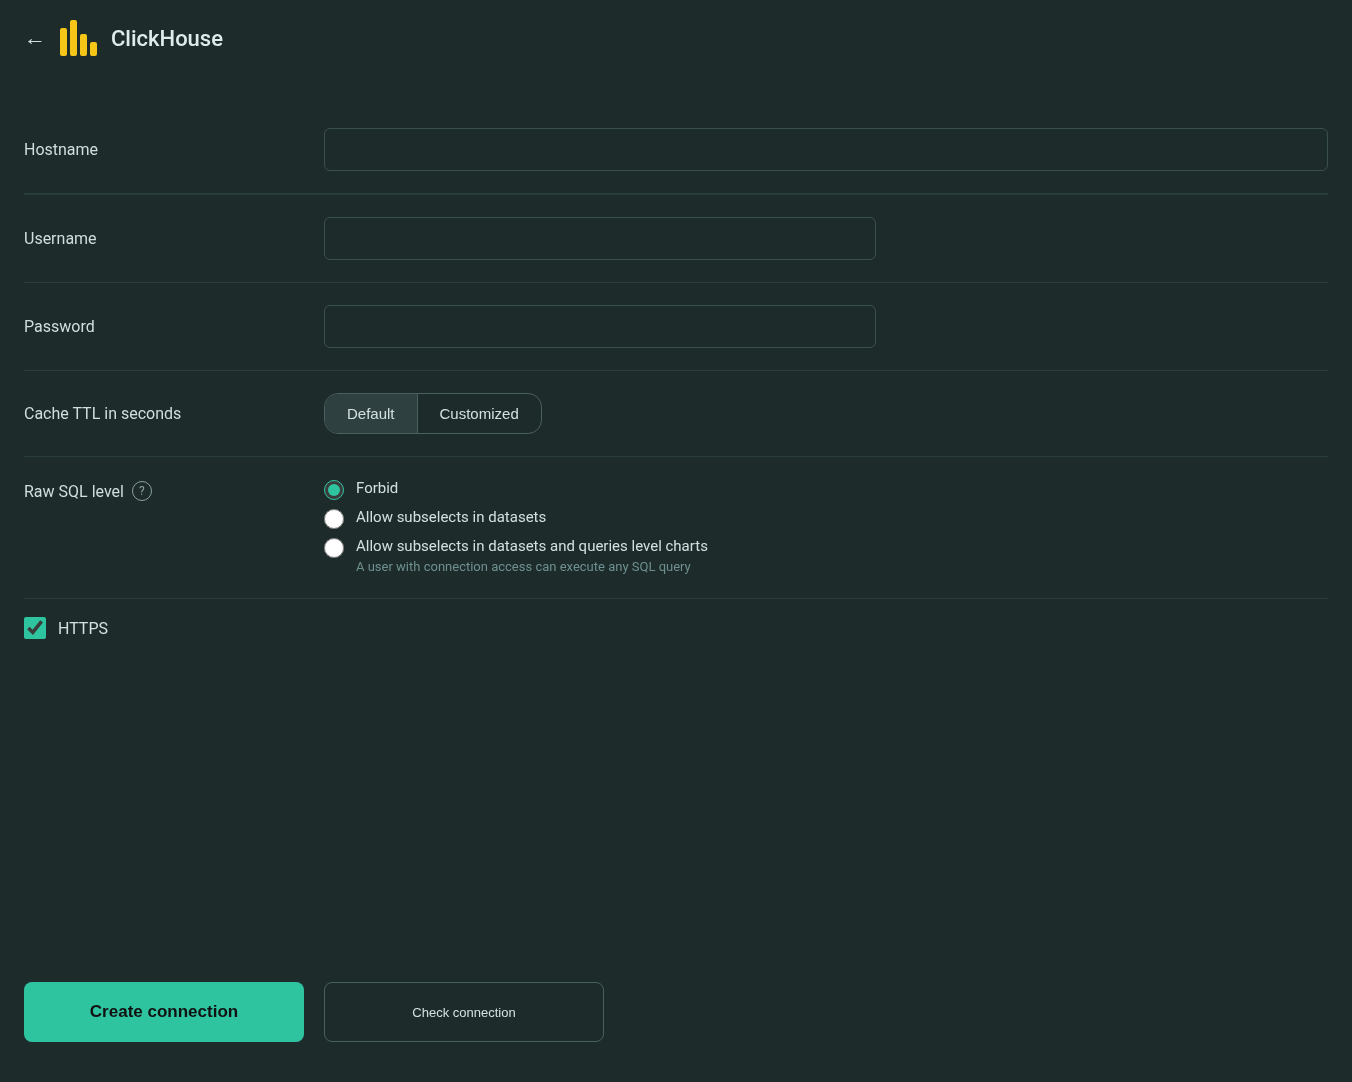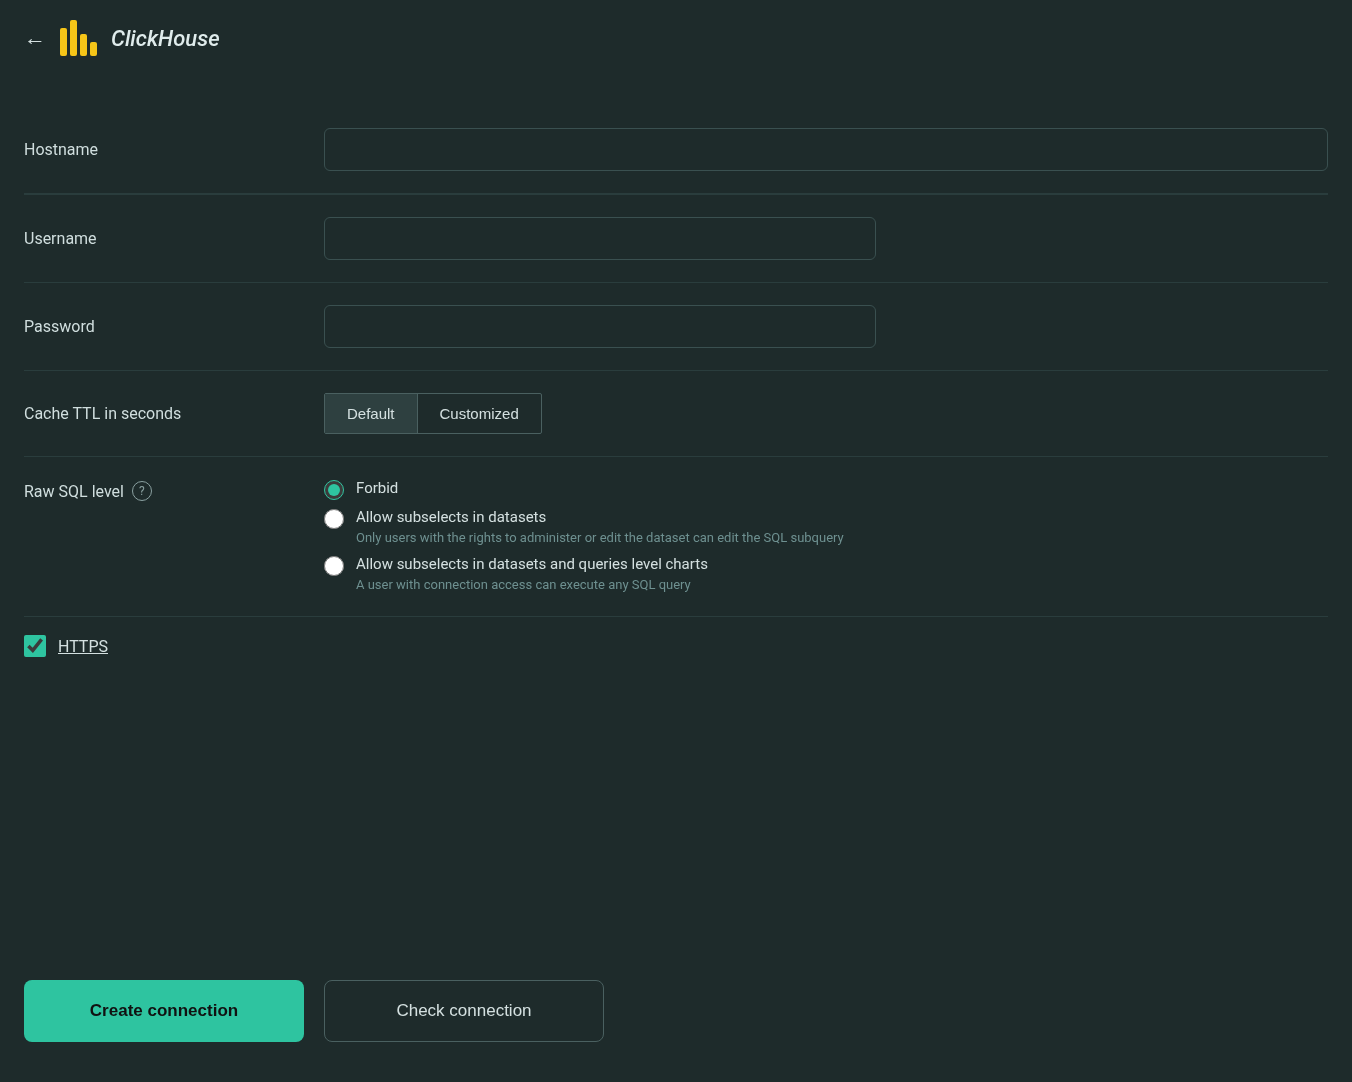--- a/index.html
+++ b/index.html
@@ -46,21 +46,20 @@
 
     .logo-bar-1 { background: #f5c518; height: 28px; }
     .logo-bar-2 { background: #f5c518; height: 36px; }
     .logo-bar-3 { background: #f5c518; height: 22px; }
     .logo-bar-4 { background: #f5c518; height: 14px; }
 
     .header-title {
       font-size: 22px;
       font-weight: 500;
       color: #e0ecec;
-      font-style: italic;
     }
 
     .content {
       padding: 30px 24px 40px 24px;
       flex: 1;
       display: flex;
       flex-direction: column;
     }
 
     .form-section {
@@ -127,21 +126,21 @@
       font-size: 16px;
       line-height: 1;
       padding: 0;
       display: flex;
       align-items: center;
     }
 
     .toggle-group {
       display: inline-flex;
       border: 1.5px solid #4a6060;
-      border-radius: 2px;
+      border-radius: 14px;
       overflow: hidden;
     }
 
     .toggle-btn {
       background: transparent;
       border: none;
       padding: 11px 22px;
       font-size: 15px;
       cursor: pointer;
       color: #d4e0e0;
@@ -221,21 +220,20 @@
       height: 22px;
       accent-color: #2ec4a0;
       cursor: pointer;
       border-radius: 4px;
       flex-shrink: 0;
     }
 
     .checkbox-label {
       font-size: 16px;
       color: #d4e0e0;
-      text-decoration: underline;
     }
 
     .footer-buttons {
       display: flex;
       gap: 20px;
       padding: 24px 0 0 0;
       margin-top: auto;
     }
 
     .btn-create {
@@ -249,21 +247,21 @@
       cursor: pointer;
       min-width: 280px;
     }
 
     .btn-check {
       background: transparent;
       color: #d4e0e0;
       border: 1.5px solid #4a6060;
       border-radius: 8px;
       padding: 20px 40px;
-      font-size: 17px;
+      font-size: 13px;
       font-weight: 500;
       cursor: pointer;
       min-width: 280px;
     }
 
     .divider {
       height: 1px;
       background: #2a3d3d;
       margin: 0;
     }
@@ -339,21 +337,20 @@
             <input class="radio-input" type="radio" name="raw_sql" checked="" style="">
             <div class="radio-label-group">
               <span class="radio-label">Forbid</span>
             </div>
           </label>
 
           <label class="radio-option">
             <input class="radio-input" type="radio" name="raw_sql" style="">
             <div class="radio-label-group">
               <span class="radio-label">Allow subselects in datasets</span>
-              <span class="radio-sublabel">Only users with the rights to administer or edit the dataset can edit the SQL subquery</span>
             </div>
           </label>
 
           <label class="radio-option">
             <input class="radio-input" type="radio" name="raw_sql" style="">
             <div class="radio-label-group">
               <span class="radio-label">Allow subselects in datasets and queries level charts</span>
               <span class="radio-sublabel">A user with connection access can execute any SQL query</span>
             </div>
           </label>

